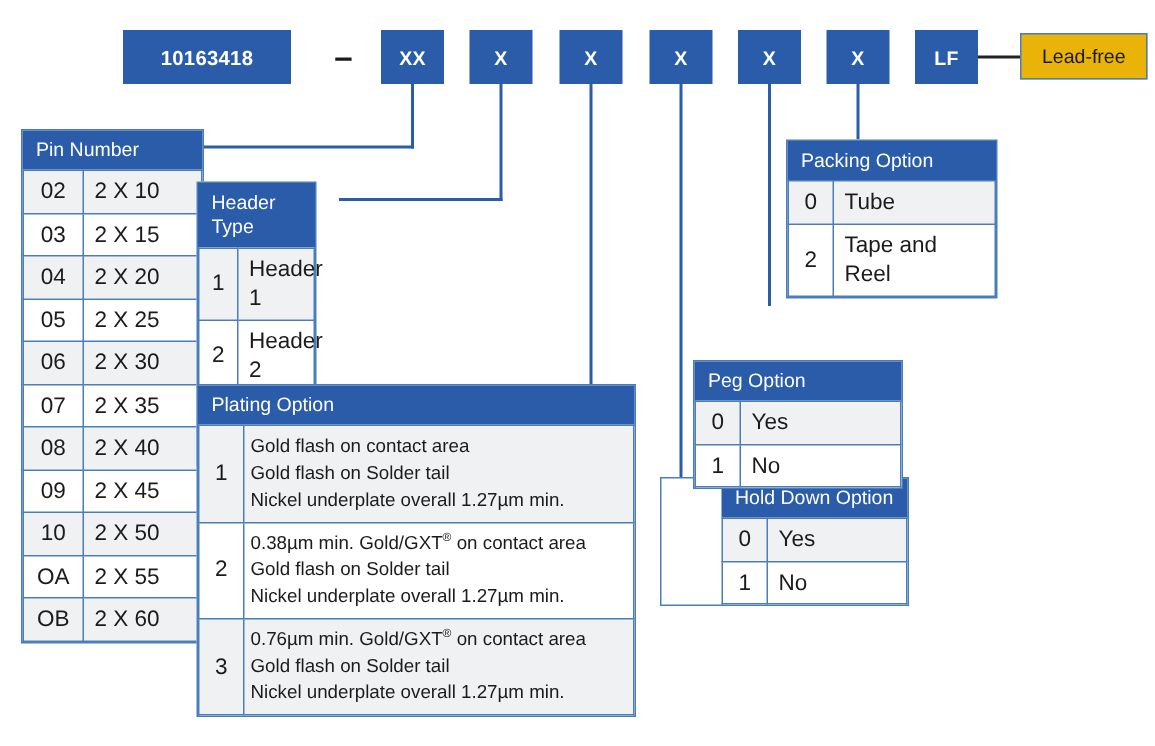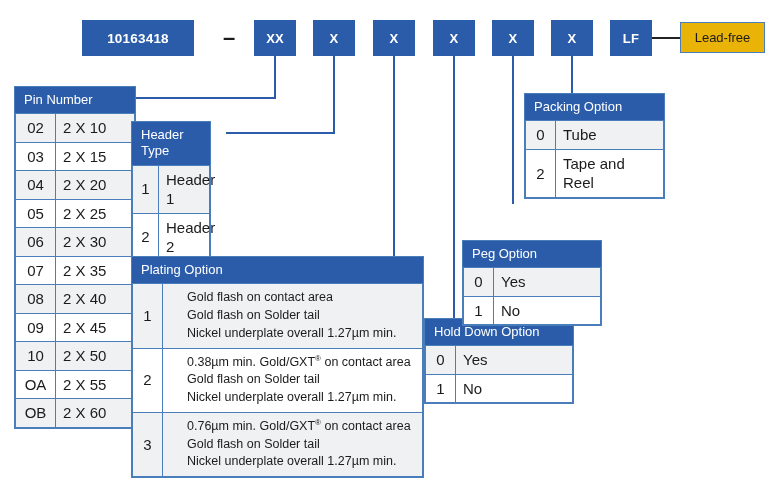--- a/index.html
+++ b/index.html
@@ -44,21 +44,21 @@
   .tbl table{border-collapse:collapse;width:100%;table-layout:fixed;}
   .tbl td{
     border:1px solid #4A7EBB;
     font-size:15px;color:#1b1b1b;
     padding:4px 7px;line-height:1.3;
     background:#ffffff;
   }
   .tbl tr.shade td{background:#F0F1F3;}
   .tbl td.key{text-align:center;}
   .tbl td.val{text-align:left;}
-  td.multi{padding:5px 24px;line-height:1.42;font-size:12.5px;}
+  td.multi{padding:5px 4px;line-height:1.42;font-size:12.5px;}
   .ln{display:block;white-space:nowrap;}
   sup{font-size:8px;vertical-align:super;line-height:0;}
 </style>
 </head>
 <body>
 
 <div id="stage">
 
   <div class="abs codebox wide" style="left:82px;top:20px;width:112px;height:36px;">10163418</div>
 
@@ -199,21 +199,21 @@
             <td class="val multi">
               <span class="ln">0.76µm min. Gold/GXT<sup>®</sup> on contact area</span>
               <span class="ln">Gold flash on Solder tail</span>
               <span class="ln">Nickel underplate overall 1.27µm min.</span>
             </td>
           </tr>
         </tbody>
     </table>
   </div>
 
-  <div class="abs tbl" style="left:424px;top:318px;width:150px;">
+  <div class="abs tbl" style="left:440px;top:318px;width:166px;padding-left:40px;">
     <div class="tbl-head">Hold Down Option</div>
     <table>
       <colgroup>
           <col style="width:30px">
           <col>
         </colgroup>
       <tbody>
           <tr class="shade">
             <td class="key">0</td>
             <td class="val">Yes</td>

